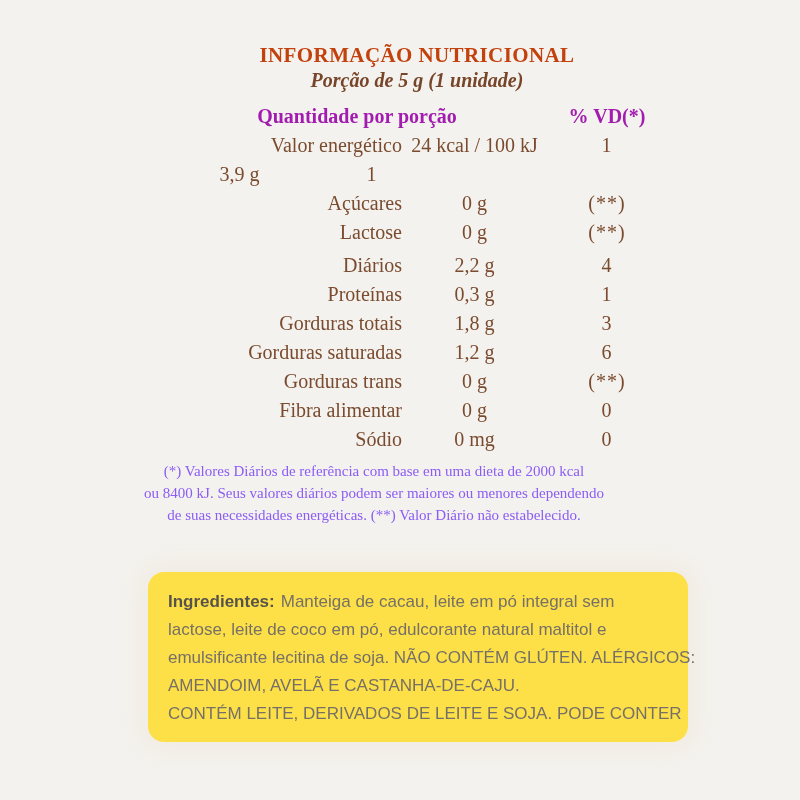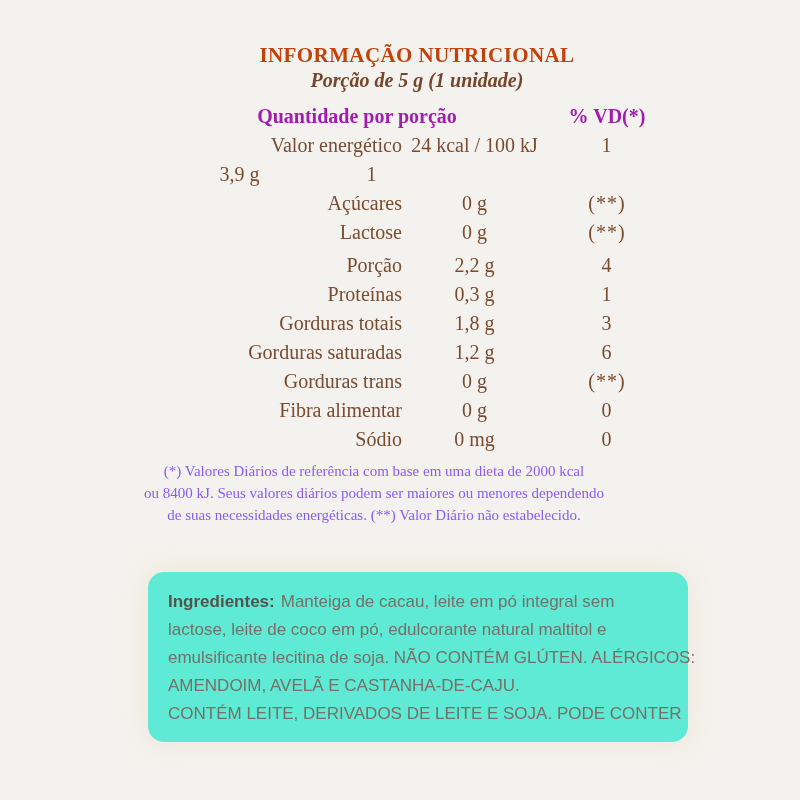--- a/index.html
+++ b/index.html
@@ -75,21 +75,21 @@
     line-height: 22px;
     color: #8b5cf6;
   }
 
   
   .ingredients-panel {
     box-sizing: border-box;
     margin-top: 46px;
     margin-left: 148px;
     width: 540px;
-    background: #5eead4;
+    background: #fde047;
     border-radius: 16px;
     box-shadow: 0 0 22px 10px #f1ece3;
     padding: 16px 20px 14px 20px;
     font-family: "Liberation Sans", sans-serif;
     font-size: 17px;
     line-height: 28px;
     color: #767066;
   }
   .ing-line { white-space: nowrap; }
   .ing-label {
@@ -130,21 +130,21 @@
       <span class="c-vd">(**)</span>
     </div>
 
     <div class="row">
       <span class="c-label">Lactose</span>
       <span class="c-value">0 g</span>
       <span class="c-vd">(**)</span>
     </div>
 
     <div class="row">
-      <span class="c-label">Porção</span>
+      <span class="c-label">Diários</span>
       <span class="c-value">2,2 g</span>
       <span class="c-vd">4</span>
     </div>
 
     <div class="row">
       <span class="c-label">Proteínas</span>
       <span class="c-value">0,3 g</span>
       <span class="c-vd">1</span>
     </div>
 

